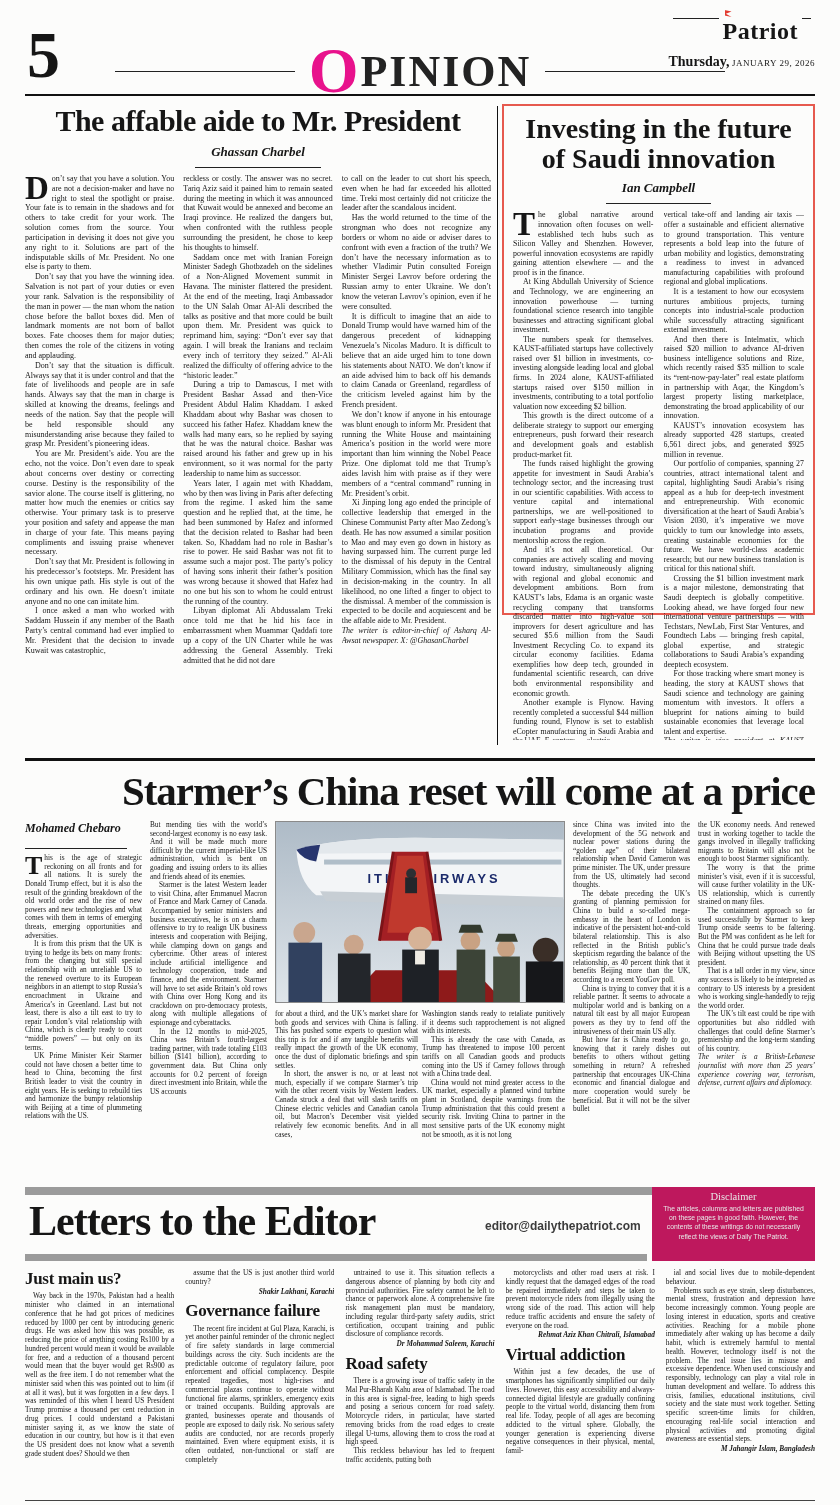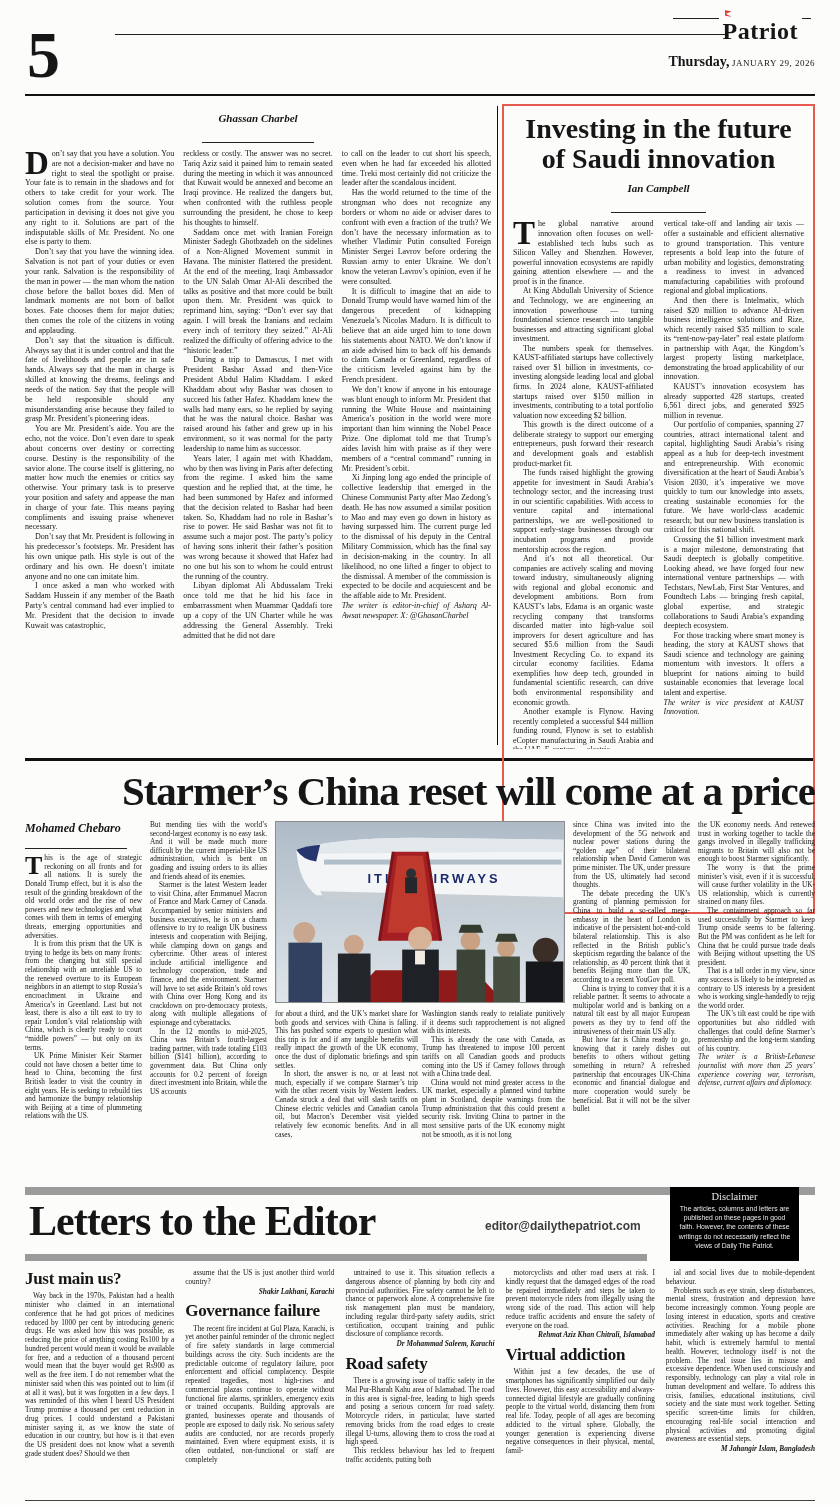--- a/index.html
+++ b/index.html
@@ -25,38 +25,38 @@
   .masthead-dash.short { width:9px; }
   .masthead { font-size:24px; font-weight:bold; position:relative; letter-spacing:0.5px; }
   .masthead-flag { position:absolute; top:-8px; left:2px; width:7px; height:7px; background:#e23b30;
     clip-path:polygon(0 0,100% 20%,20% 55%,100% 100%,0 80%); }
   .date-line { margin-top:9px; font-size:10px; }
   .date-line .day { font-size:14px; font-weight:bold; }
   .date-line .rest { font-size:9px; letter-spacing:0.5px; }
 
   
   .byline-wrap { text-align:center; margin:4px 0 6px; }
-  .byline { display:inline-block; font-weight:bold; font-style:italic; font-size:11px;
-    border-bottom:1.4px solid #222; padding:0 16px 18px; }
+  .byline { display:inline-block; font-weight:bold; font-style:italic; font-size:13px;
+    border-bottom:1.4px solid #222; padding:0 16px 7px; }
   .cols { display:flex; }
   .col { overflow:hidden; text-align:justify; }
   .col p { margin:0; text-indent:10px; }
   .col p:first-child { text-indent:0; }
   .art-footer { font-style:italic; margin-top:7px; text-indent:0 !important; }
   .dropcap > p:first-child::first-letter { float:left; font-size:33px; line-height:26px;
     padding:1px 3px 0 0; font-weight:bold; }
 
   
   .top { display:flex; margin-top:8px; height:645px; }
   .art1 { width:466px; }
   .art1 h1 { margin:0; font-size:30px; text-align:center; letter-spacing:-0.5px; }
   .art1 .cols { gap:9px; height:576px; margin-top:2px; }
   .art1 .col { flex:1; font-size:8px; line-height:1.23; }
   .vrule { width:1px; background:#111; margin:2px 4px 4px 6px; }
-  .saudi-box { flex:1; border:2px solid #e65a4f; padding:6px 9px 8px; height:810px; }
+  .saudi-box { flex:1; border:2px solid #e65a4f; padding:6px 9px 8px; height:511px; }
   .saudi-box h1 { margin:2px 0 0; font-size:28px; text-align:center; line-height:1.08; font-weight:bold; }
   .saudi-box .cols { gap:10px; height:530px; margin-top:2px; }
   .saudi-box .col { flex:1; font-size:7.9px; line-height:1.21; }
 
   
   .mid-rule { height:3px; background:#111; margin-top:9px; }
   .starmer h1 { margin:6px 0 6px; font-size:41px; text-align:right; letter-spacing:-1px; }
   .starmer .cols { gap:8px; height:352px; }
   .starmer .tcol { flex:1; overflow:hidden; text-align:justify; font-size:7.3px; line-height:1.18; }
   .starmer .tcol p { margin:0; text-indent:9px; }
@@ -69,21 +69,21 @@
   .dropcap-sm > p:first-child::first-letter { float:left; font-size:26px; line-height:21px;
     padding:1px 2px 0 0; font-weight:bold; }
 
   
   .letters-hdr { position:relative; height:74px; margin-top:14px; }
   .lh-bar-top { position:absolute; top:0; left:0; right:0; height:8px; background:#9b9b9b; }
   .lh-bar-bot { position:absolute; bottom:0; left:0; right:168px; height:7px; background:#9b9b9b; }
   .lh-title { position:absolute; left:4px; top:10px; font-size:42px; font-weight:bold; letter-spacing:-1px; }
   .lh-email { position:absolute; left:460px; top:32px; font-family:"Liberation Sans",sans-serif;
     font-size:12px; font-weight:bold; color:#3c3c3c; }
-  .disclaimer { position:absolute; right:16px; top:0; width:129px; height:74px; background:#000000;
+  .disclaimer { position:absolute; right:0; top:0; width:163px; height:74px; background:#be185d;
     color:#e8e8e8; padding:4px 8px; text-align:center; }
   .disclaimer .d-title { font-size:10.5px; margin-bottom:2px; }
   .disclaimer .d-text { font-size:6.8px; line-height:1.35; font-family:"Liberation Sans",sans-serif; }
 
   .letters-cols { display:flex; gap:11px; height:222px; margin-top:8px; }
   .lcol { flex:1; overflow:hidden; text-align:justify; font-size:7.3px; line-height:1.2; }
   .lcol p { margin:0; text-indent:8px; }
   .lcol h2 { margin:5px 0 3px; font-size:17px; letter-spacing:-0.3px; }
   .lcol h2:first-child { margin-top:0; }
   .lcol .sig { font-weight:bold; font-style:italic; text-align:right; text-indent:0; margin:1px 0 2px; }
@@ -91,34 +91,36 @@
 </style>
 </head>
 <body>
 
 <div class="page">
 
   <div class="hdr">
     <div class="hdr-num">5</div>
     <div class="hdr-mid">
       <div class="hdr-line"></div>
+      <div class="hdr-title"><span class="big-o">O</span><span class="rest">PINION</span></div>
       <div class="hdr-line"></div>
     </div>
     <div class="masthead-wrap">
       <div class="masthead-row">
         <div class="masthead-dash"></div>
         <div class="masthead"><span class="masthead-flag"></span><span>Patriot</span></div>
         <div class="masthead-dash short"></div>
       </div>
       <div class="date-line"><span class="day">Thursday,</span> <span class="rest">JANUARY 29, 2026</span></div>
     </div>
   </div>
 
   <div class="top">
     <div class="art1">
+      <h1>The affable aide to Mr. President</h1>
       <div class="byline-wrap"><span class="byline">Ghassan Charbel</span></div>
       <div class="cols">
         <div class="col dropcap">
             <p>Don’t say that you have a solution. You are not a decision-maker and have no right to steal the spotlight or praise. Your fate is to remain in the shadows and for others to take credit for your work. The solution comes from the source. Your participation in devising it does not give you any right to it. Solutions are part of the indisputable skills of Mr. President. No one else is party to them.</p>
             <p>Don’t say that you have the winning idea. Salvation is not part of your duties or even your rank. Salvation is the responsibility of the man in power — the man whom the nation chose before the ballot boxes did. Men of landmark moments are not born of ballot boxes. Fate chooses them for major duties; then comes the role of the citizens in voting and applauding.</p>
             <p>Don’t say that the situation is difficult. Always say that it is under control and that the fate of livelihoods and people are in safe hands. Always say that the man in charge is skilled at knowing the dreams, feelings and needs of the nation. Say that the people will be held responsible should any misunderstanding arise because they failed to grasp Mr. President’s pioneering ideas.</p>
             <p>You are Mr. President’s aide. You are the echo, not the voice. Don’t even dare to speak about concerns over destiny or correcting course. Destiny is the responsibility of the savior alone. The course itself is glittering, no matter how much the enemies or critics say otherwise. Your primary task is to preserve your position and safety and appease the man in charge of your fate. This means paying compliments and issuing praise whenever necessary.</p>
             <p>Don’t say that Mr. President is following in his predecessor’s footsteps. Mr. President has his own unique path. His style is out of the ordinary and his own. He doesn’t imitate anyone and no one can imitate him.</p>
             <p>I once asked a man who worked with Saddam Hussein if any member of the Baath Party’s central command had ever implied to Mr. President that the decision to invade Kuwait was catastrophic,</p>
           </div>
@@ -152,20 +154,21 @@
             <p>At King Abdullah University of Science and Technology, we are engineering an innovation powerhouse — turning foundational science research into tangible businesses and attracting significant global investment.</p>
             <p>The numbers speak for themselves. KAUST-affiliated startups have collectively raised over $1 billion in investments, co-investing alongside leading local and global firms. In 2024 alone, KAUST-affiliated startups raised over $150 million in investments, contributing to a total portfolio valuation now exceeding $2 billion.</p>
             <p>This growth is the direct outcome of a deliberate strategy to support our emerging entrepreneurs, push forward their research and development goals and establish product-market fit.</p>
             <p>The funds raised highlight the growing appetite for investment in Saudi Arabia’s technology sector, and the increasing trust in our scientific capabilities. With access to venture capital and international partnerships, we are well-positioned to support early-stage businesses through our incubation programs and provide mentorship across the region.</p>
             <p>And it’s not all theoretical. Our companies are actively scaling and moving toward industry, simultaneously aligning with regional and global economic and development ambitions. Born from KAUST’s labs, Edama is an organic waste recycling company that transforms discarded matter into high-value soil improvers for desert agriculture and has secured $5.6 million from the Saudi Investment Recycling Co. to expand its circular economy facilities. Edama exemplifies how deep tech, grounded in fundamental scientific research, can drive both environmental responsibility and economic growth.</p>
             <p>Another example is Flynow. Having recently completed a successful $44 million funding round, Flynow is set to establish eCopter manufacturing in Saudi Arabia and the UAE. E-copters — electric</p>
           </div>
         <div class="col">
           <div>
               <p>vertical take-off and landing air taxis — offer a sustainable and efficient alternative to ground transportation. This venture represents a bold leap into the future of urban mobility and logistics, demonstrating a readiness to invest in advanced manufacturing capabilities with profound regional and global implications.</p>
+              <p>It is a testament to how our ecosystem nurtures ambitious projects, turning concepts into industrial-scale production while successfully attracting significant external investment.</p>
               <p>And then there is Intelmatix, which raised $20 million to advance AI-driven business intelligence solutions and Rize, which recently raised $35 million to scale its “rent-now-pay-later” real estate platform in partnership with Aqar, the Kingdom’s largest property listing marketplace, demonstrating the broad applicability of our innovation.</p>
               <p>KAUST’s innovation ecosystem has already supported 428 startups, created 6,561 direct jobs, and generated $925 million in revenue.</p>
               <p>Our portfolio of companies, spanning 27 countries, attract international talent and capital, highlighting Saudi Arabia’s rising appeal as a hub for deep-tech investment and entrepreneurship. With economic diversification at the heart of Saudi Arabia’s Vision 2030, it’s imperative we move quickly to turn our knowledge into assets, creating sustainable economies for the future. We have world-class academic research; but our new business translation is critical for this national shift.</p>
               <p>Crossing the $1 billion investment mark is a major milestone, demonstrating that Saudi deeptech is globally competitive. Looking ahead, we have forged four new international venture partnerships — with Techstars, NewLab, First Star Ventures, and Foundtech Labs — bringing fresh capital, global expertise, and strategic collaborations to Saudi Arabia’s expanding deeptech ecosystem.</p>
               <p>For those tracking where smart money is heading, the story at KAUST shows that Saudi science and technology are gaining momentum with investors. It offers a blueprint for nations aiming to build sustainable economies that leverage local talent and expertise.</p>
             </div>
           <p class="art-footer">The writer is vice president at KAUST Innovation.</p>
         </div>
       </div>
     </div>

